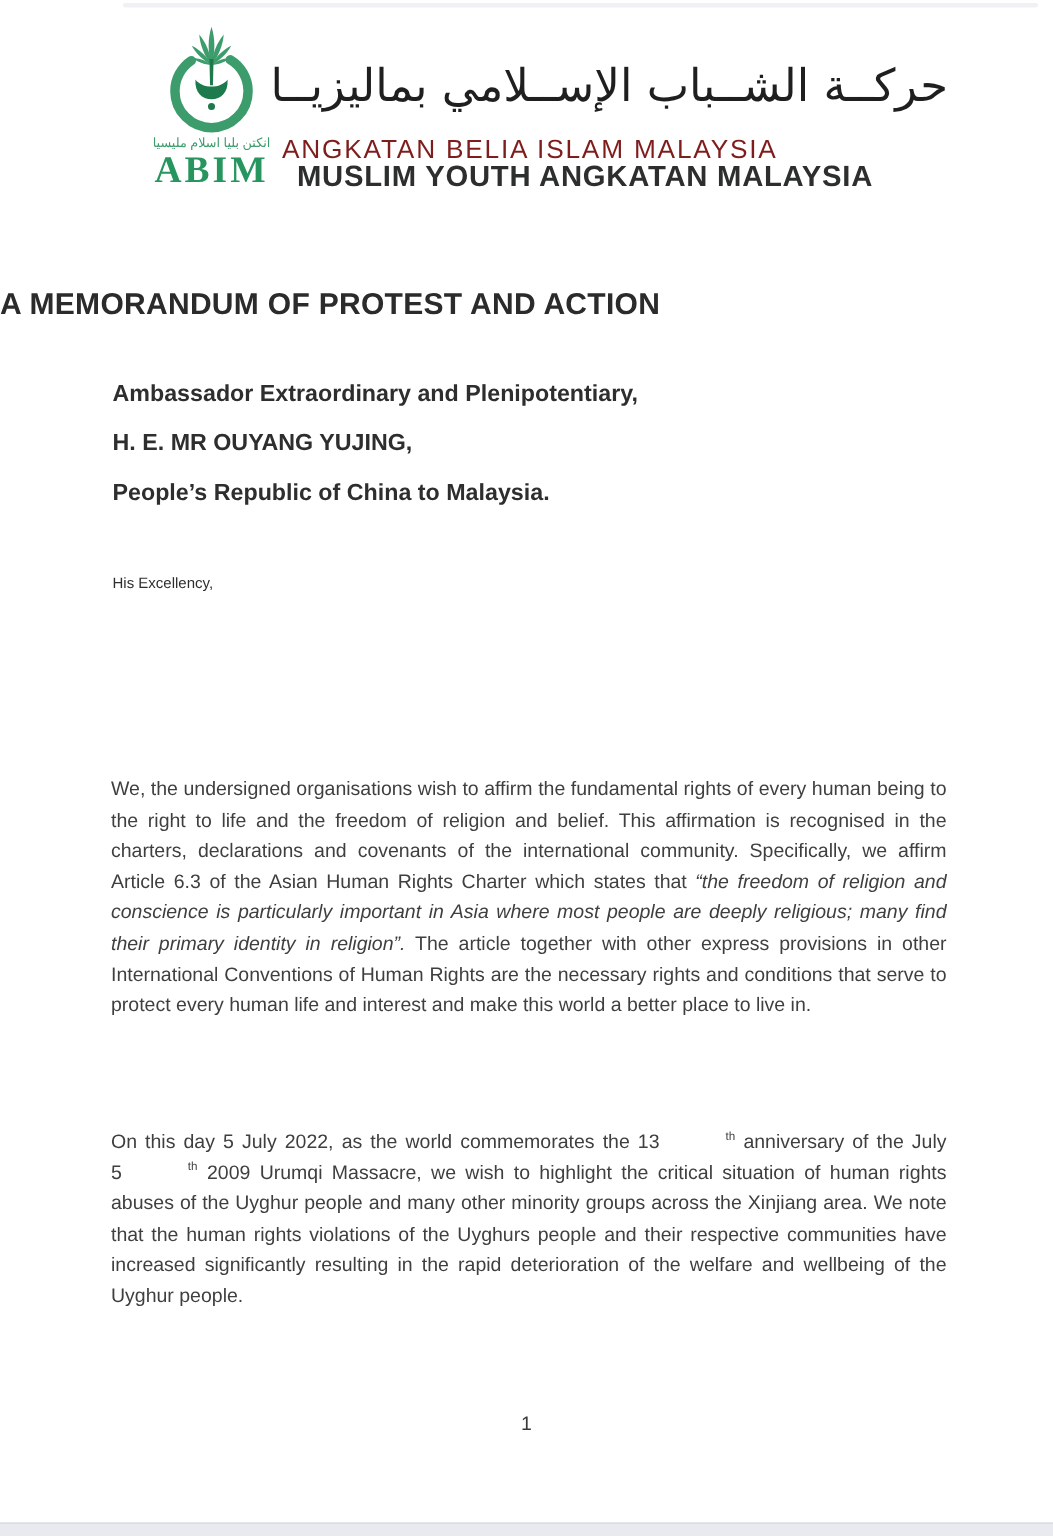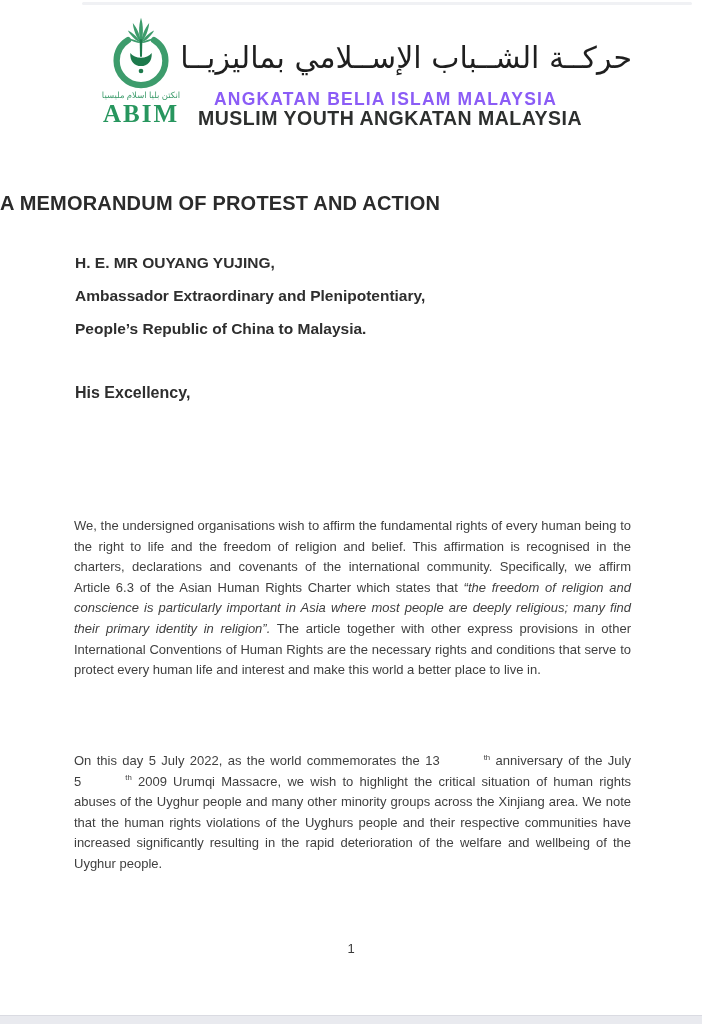--- a/index.html
+++ b/index.html
@@ -31,22 +31,22 @@
     color:#27965e; font-weight:bold; font-size:25px; line-height:25px;
     letter-spacing:2px; margin-top:1px;font-family:Liberation Serif, serif;
   }
   .calligraphy {
     position:absolute; left:196px; top:30px; width:436px; height:58px;
     direction:rtl; text-align:left; white-space:nowrap;
     font-size:30px; line-height:56px; color:#1f1f1f;
     font-family:"DejaVu Sans", sans-serif;
   }
   .org-malay {
-    position:absolute; left:214px; top:90px; width:436px;
-    color:#8b5cf6; font-weight:bold; font-size:17.5px; line-height:18px;
+    position:absolute; left:188px; top:90px; width:436px;
+    color:#7f1d1d; font-weight:normal; font-size:17.5px; line-height:18px;
     letter-spacing:1.2px; white-space:nowrap;
   }
   .org-english {
     position:absolute; left:198px; top:108px; width:436px;
     color:#2d2f2e; font-weight:bold; font-size:19.5px; line-height:21px;
     letter-spacing:0.5px; white-space:nowrap;
   }
 
   
   .doc-title {
@@ -54,21 +54,21 @@
     text-align:left; font-weight:bold; font-size:20px; color:#2b2b2b;
     letter-spacing:0.2px;
   }
   .recipient { position:absolute; left:75px; top:255px; width:556px; }
   .recipient-line {
     font-weight:bold; font-size:15.5px; color:#2e2e2e;
     line-height:16px; margin-bottom:17px;
   }
   .salutation {
     position:absolute; left:75px; top:384px;
-    font-weight:bold; font-size:16px; color:#2e2e2e;
+    font-weight:normal; font-size:10px; color:#2e2e2e;
   }
   .subject {
     position:absolute; left:90px; top:437px; width:522px;
     text-align:center; font-weight:bold; font-size:15.5px; line-height:24px;
     color:#2e2e2e;
   }
   .body-paragraph {
     position:absolute; left:74px; width:557px;
     font-size:13px; line-height:20.6px; text-align:justify; color:#3f3f3f;
   }
@@ -119,22 +119,22 @@
     <div class="calligraphy">حركــة الشــباب الإســلامي بماليزيــا</div>
 
     <div class="org-malay">ANGKATAN BELIA ISLAM MALAYSIA</div>
 
     <div class="org-english">MUSLIM YOUTH ANGKATAN MALAYSIA</div>
   </div>
 
   <div class="doc-title">A MEMORANDUM OF PROTEST AND ACTION</div>
 
   <div class="recipient">
+    <div class="recipient-line">Ambassador Extraordinary and Plenipotentiary,</div>
     <div class="recipient-line">H. E. MR OUYANG YUJING,</div>
-    <div class="recipient-line">Ambassador Extraordinary and Plenipotentiary,</div>
     <div class="recipient-line">People’s Republic of China to Malaysia.</div>
   </div>
 
   <div class="salutation">His Excellency,</div>
 
 
   <div class="body-paragraph para-1"><span>We, the undersigned organisations wish to affirm the fundamental rights of every human being to the right to life and the freedom of religion and belief. This affirmation is recognised in the charters, declarations and covenants of the international community. Specifically, we affirm Article 6.3 of the Asian Human Rights Charter which states that </span><span style="font-style: italic;">“the freedom of religion and conscience is particularly important in Asia where most people are deeply religious; many find their primary identity in religion”.</span><span> The article together with other express provisions in other International Conventions of Human Rights are the necessary rights and conditions that serve to protect every human life and interest and make this world a better place to live in.</span></div>
 
   <div class="body-paragraph para-2"><span>On this day 5 July 2022, as the world commemorates the 13</span><sup>th</sup><span> anniversary of the July 5</span><sup>th</sup><span> 2009 Urumqi Massacre, we wish to highlight the critical situation of human rights abuses of the Uyghur people and many other minority groups across the Xinjiang area. We note that the human rights violations of the Uyghurs people and their respective communities have increased significantly resulting in the rapid deterioration of the welfare and wellbeing of the Uyghur people.</span></div>
 

